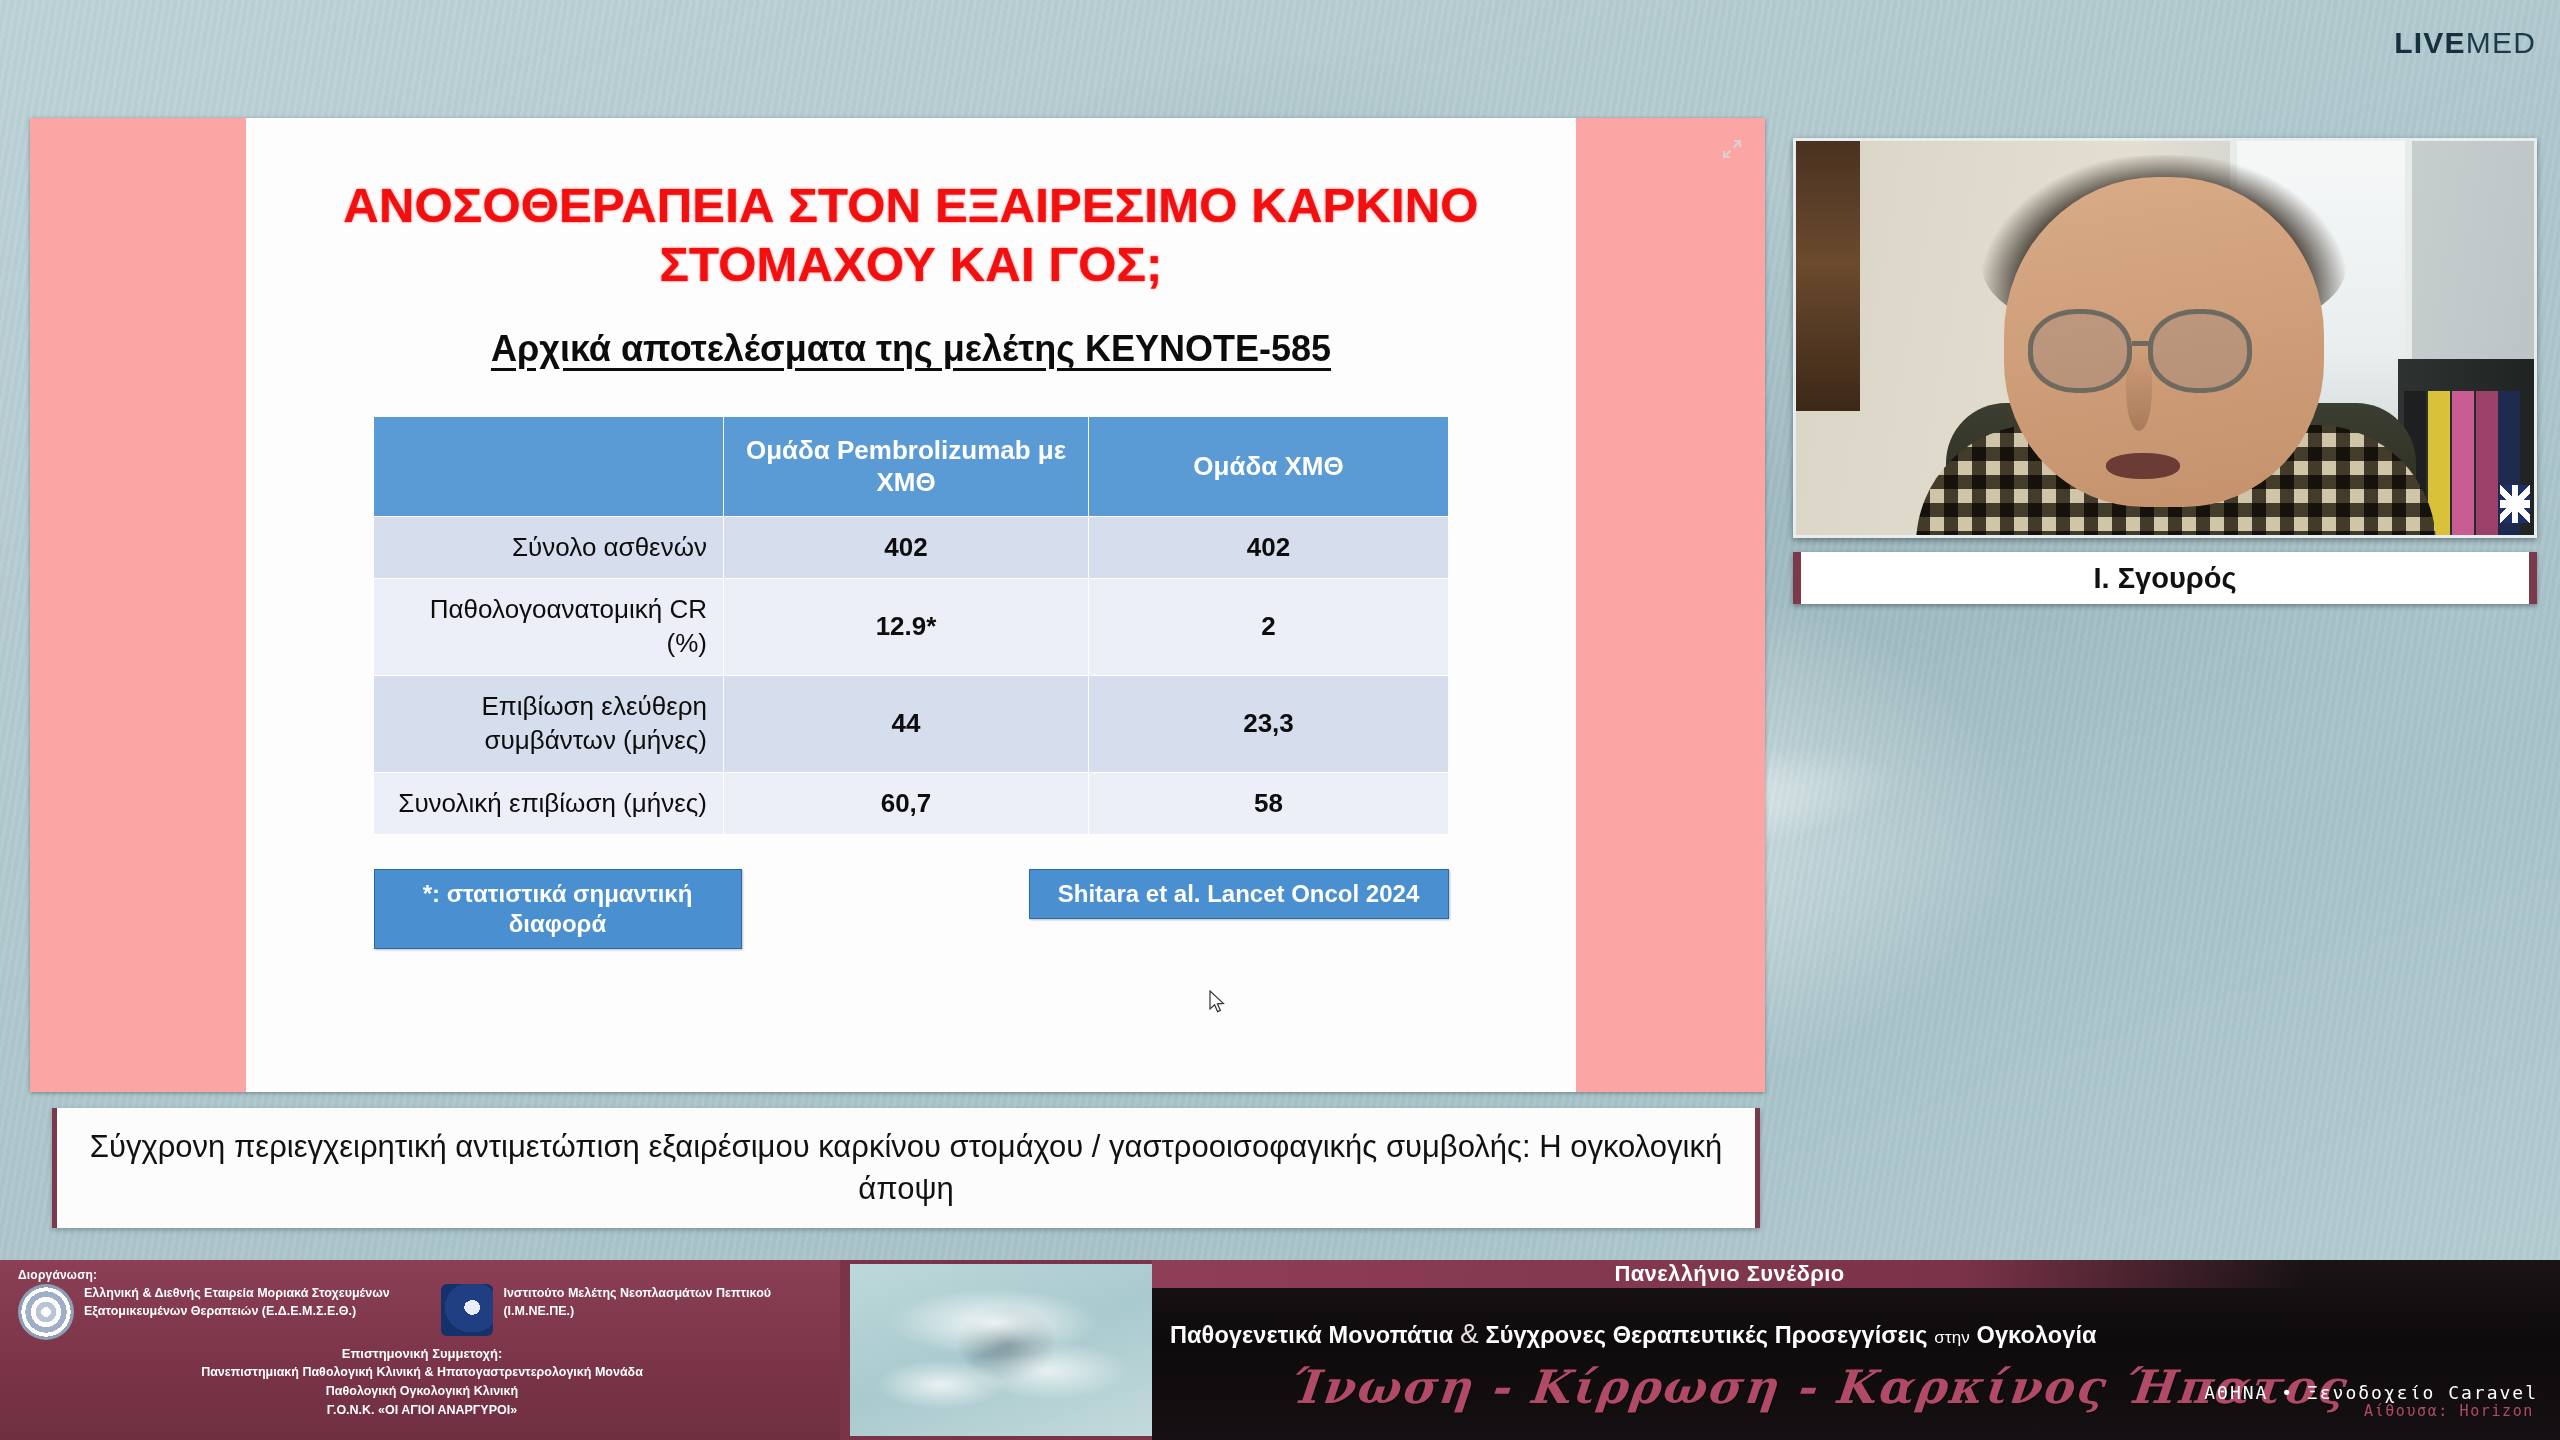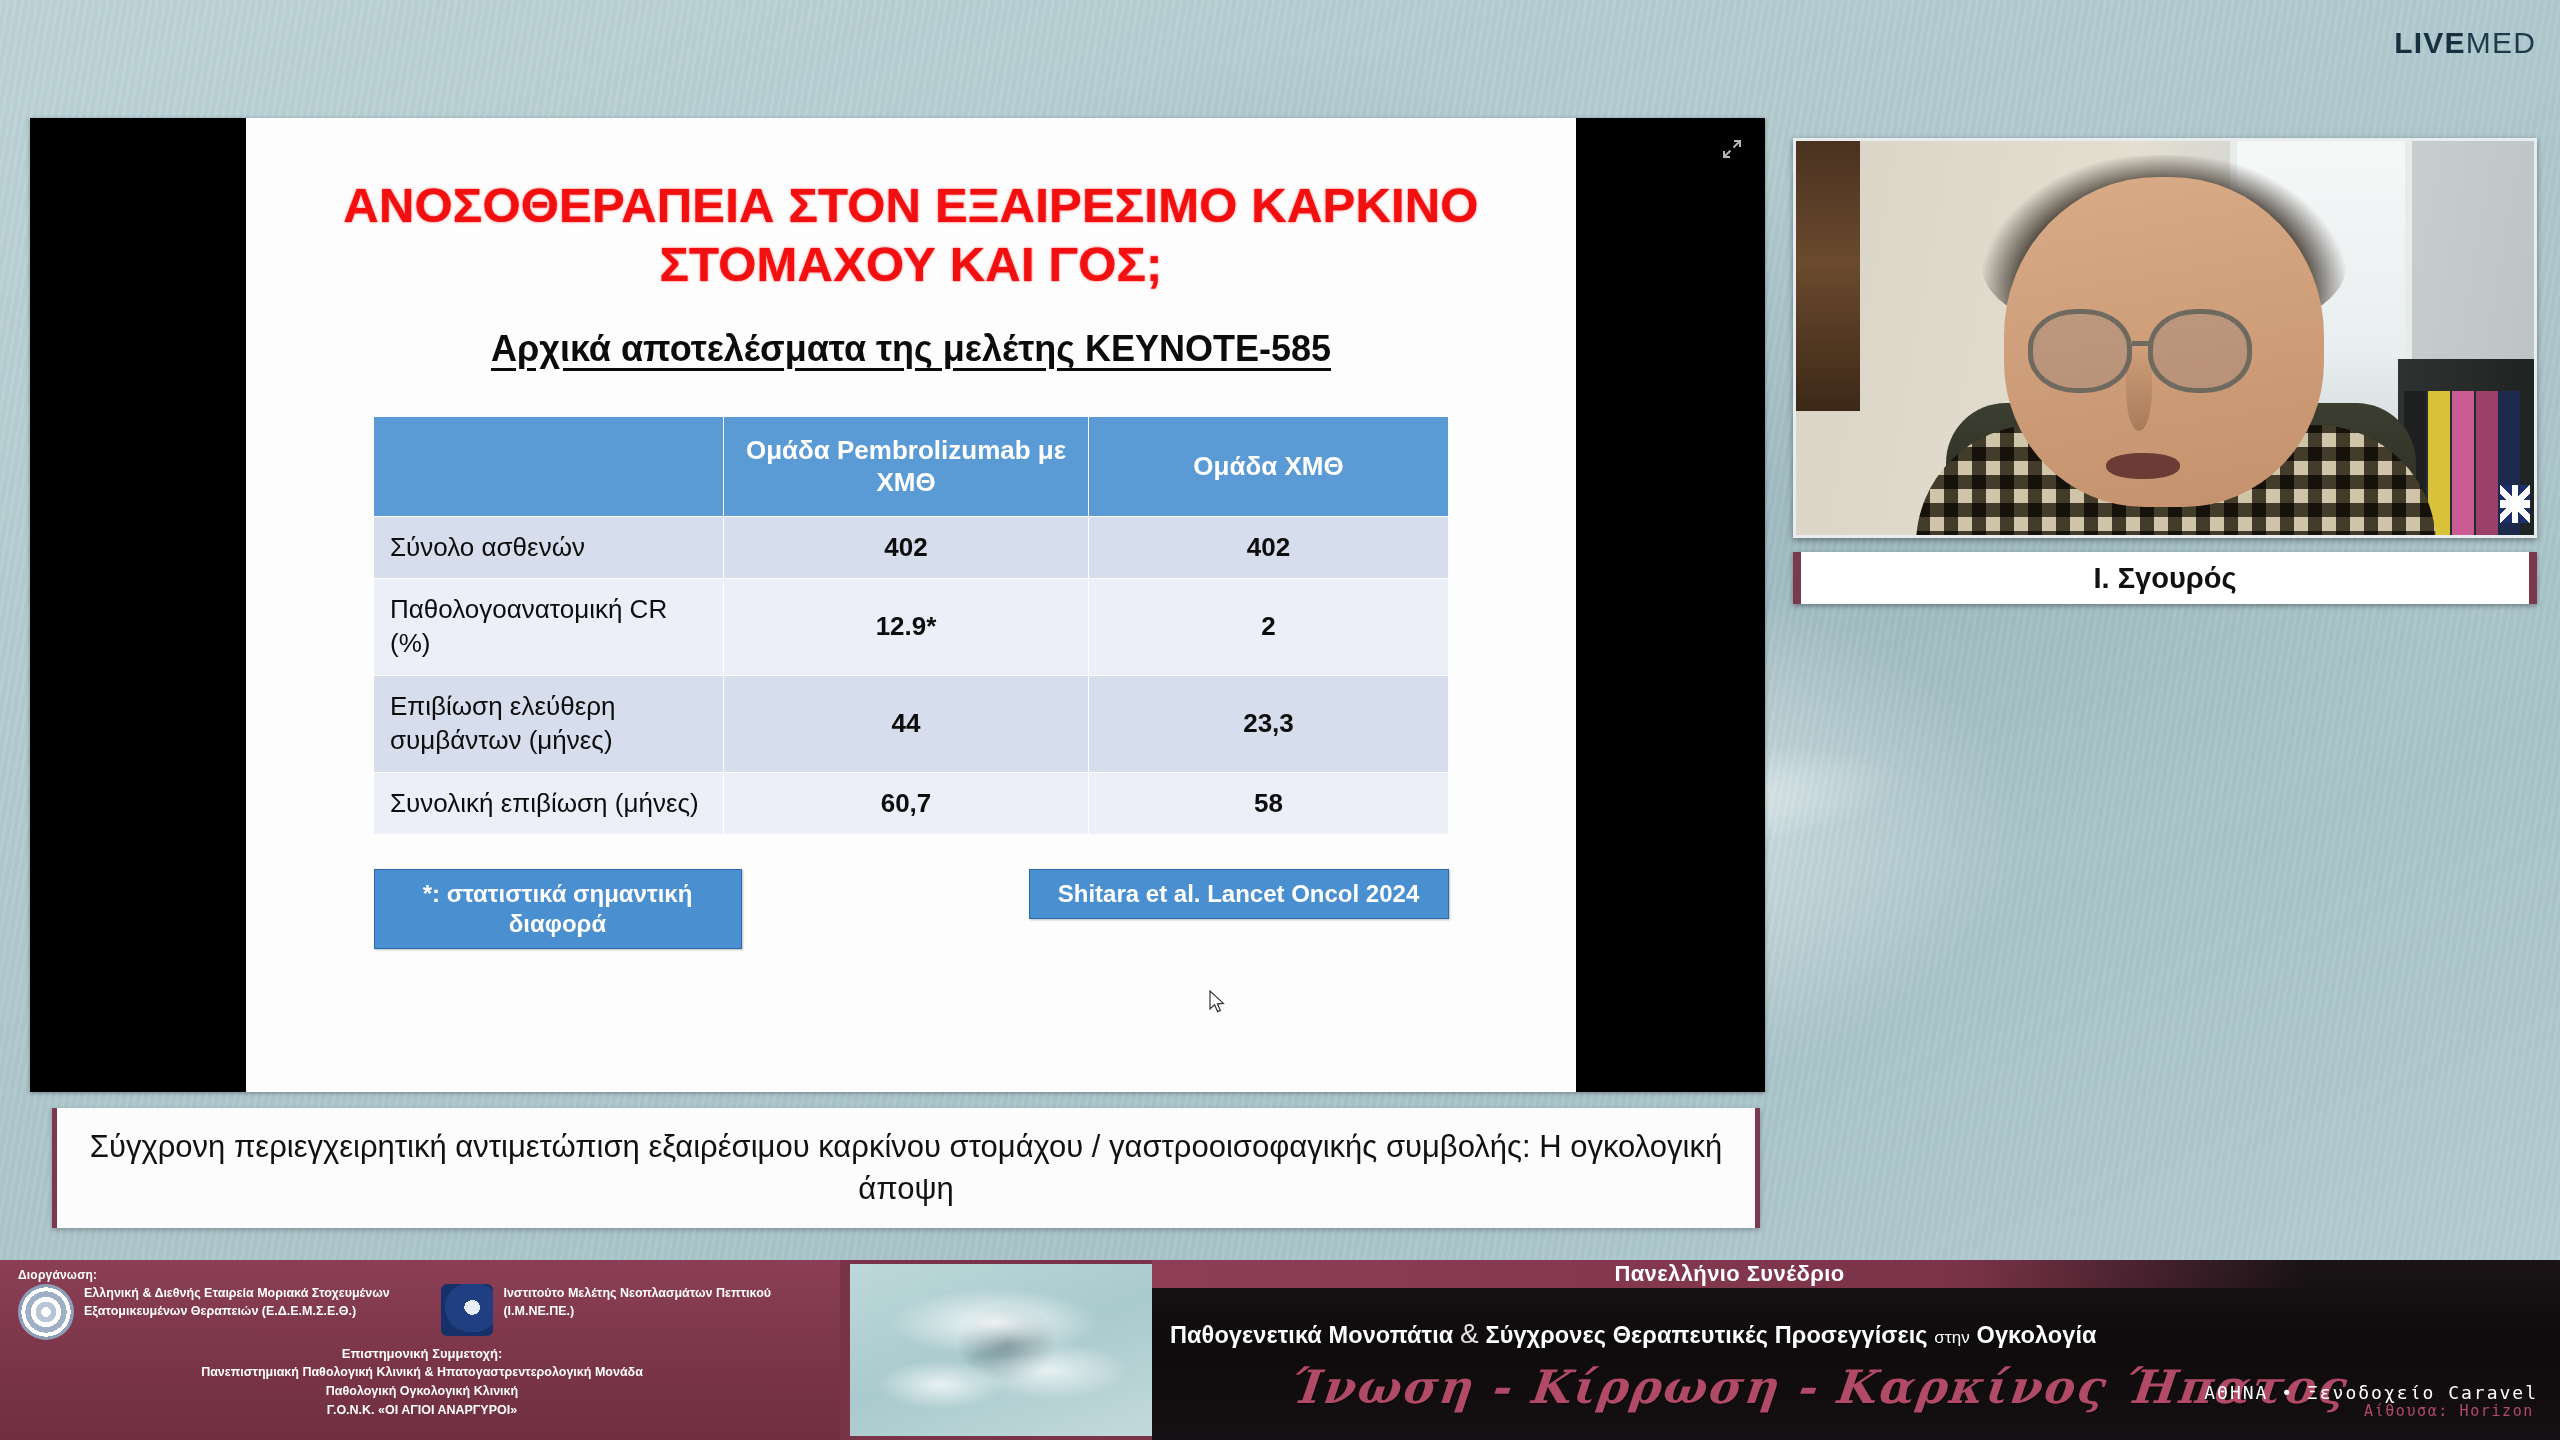--- a/index.html
+++ b/index.html
@@ -41,21 +41,21 @@
     position:absolute; right:24px; top:26px;
     font-size:30px; letter-spacing:1.2px; color:#17303f;
     user-select:none;
   }
   #livemed .b{ font-weight:bold; }
   #livemed .r{ font-weight:400; color:#1d3a4a; }
 
   
   #slide-frame{
     position:absolute; left:30px; top:118px; width:1735px; height:974px;
-    background:#000000;
+    background:#fca5a5;
     box-shadow:0 1px 4px rgba(0,0,0,.35);
   }
   #slide-expand-icon{
     position:absolute; right:16px; top:18px; width:34px; height:34px;
     color:#cfcfcf; font-size:20px; line-height:34px; text-align:center;
     opacity:.85; cursor:pointer;
   }
   #slide-page{
     position:absolute; left:216px; top:0px; width:1330px; height:974px;
     background:#fdfdfd;
@@ -105,21 +105,21 @@
   #results-table td{
     font-size:26px;
     color:#0d0d0d;
     padding:14px 16px;
     vertical-align:middle;
     border:1px solid #ffffff;
     line-height:1.3;
   }
   #results-table tr.band-a td{ background:#d6dded; }
   #results-table tr.band-b td{ background:#eceff8; }
-  #results-table td.label{ text-align:left; font-weight:500; }
+  #results-table td.label{ text-align:right; font-weight:500; }
   #results-table td.num{ text-align:center; font-weight:bold; }
   .col-label{ width:350px; }
   .col-a{ width:365px; }
   .col-b{ width:360px; }
 
   
   #chips-row{
     position:relative;
     width:1075px;
     margin:34px auto 0 auto;

